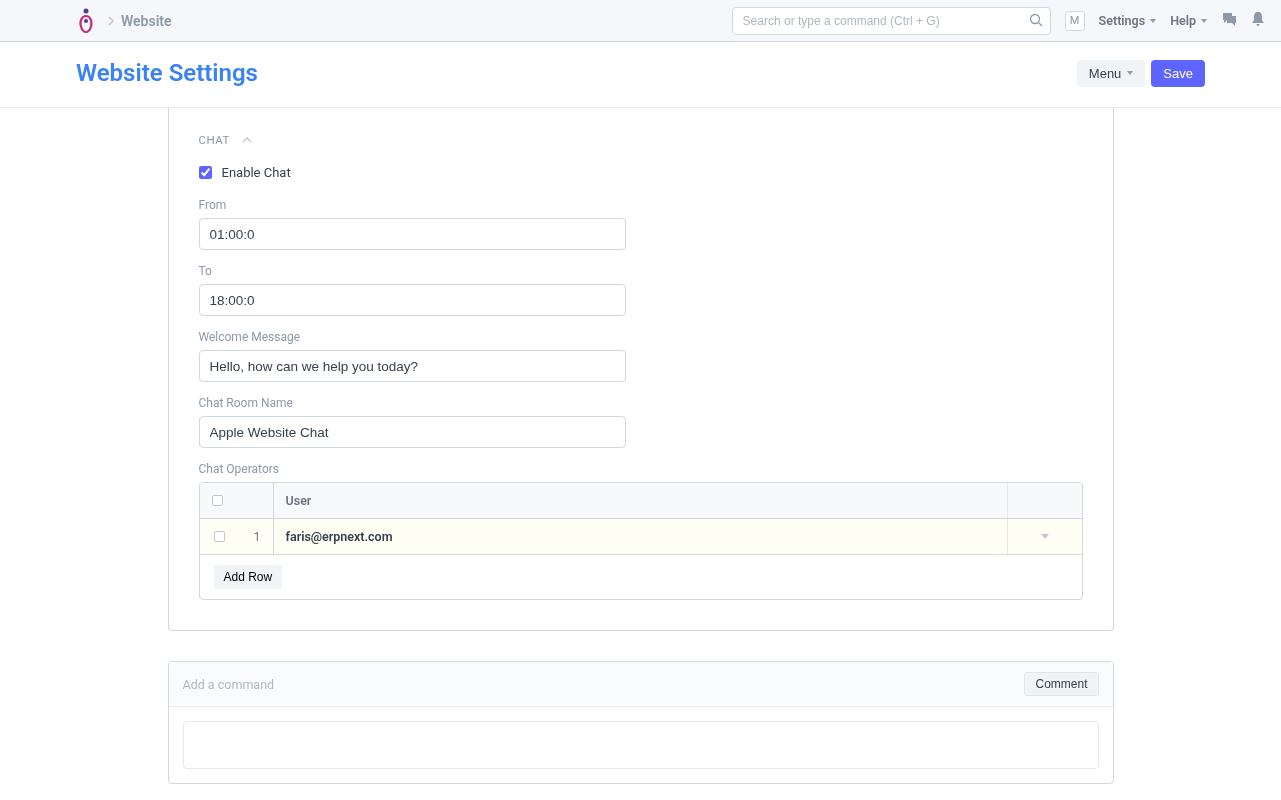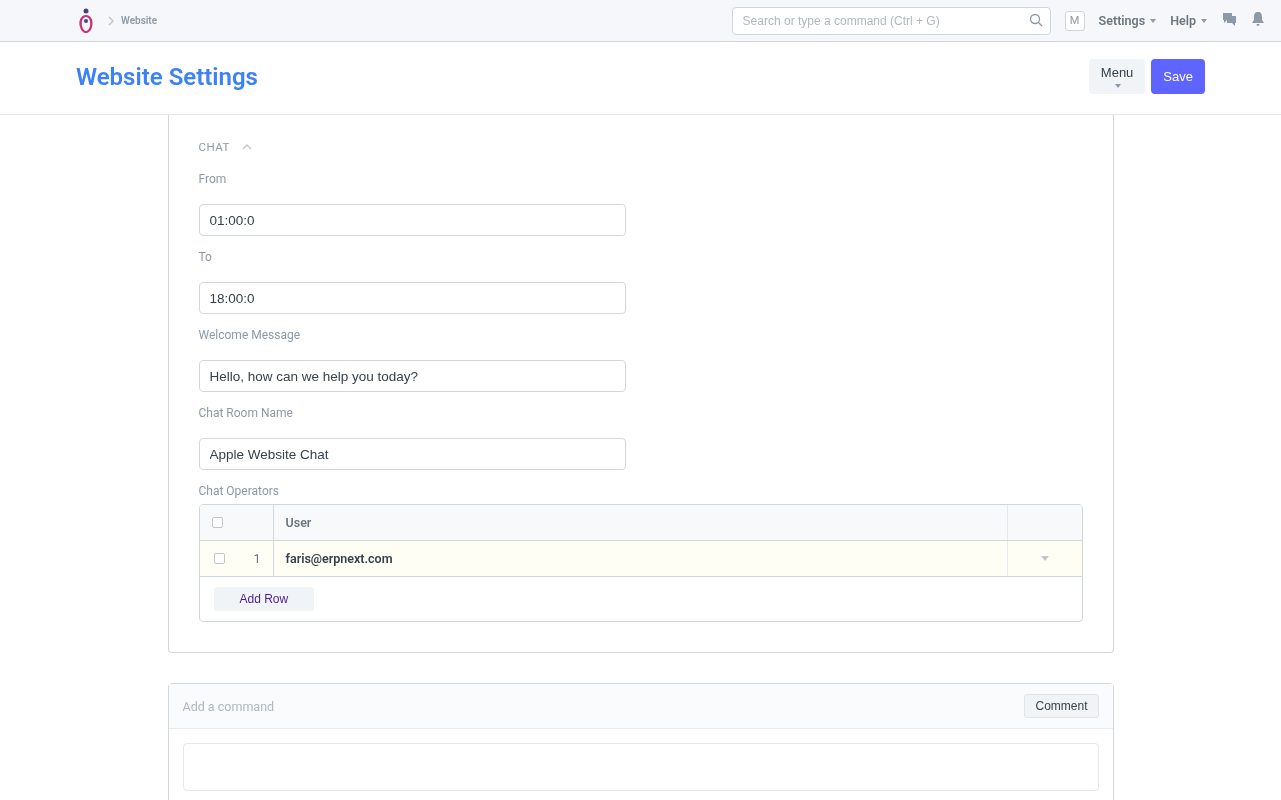--- a/index.html
+++ b/index.html
@@ -37,21 +37,21 @@
       gap: 6px;
       margin-left: 32px;
     }
     .breadcrumb-chevron {
       color: #b8c2cc;
       font-size: 14px;
     }
     .breadcrumb-link {
       color: #8d99a6;
       font-weight: 600;
-      font-size: 10px;
+      font-size: 14px;
       text-decoration: none;
     }
     .navbar-right {
       margin-left: auto;
       display: flex;
       align-items: center;
       gap: 14px;
     }
     .search-wrap {
       position: relative;
@@ -129,21 +129,20 @@
       padding: 6px 12px;
       font-size: 13px;
       cursor: pointer;
       display: inline-flex;
       align-items: center;
       gap: 4px;
     }
     .btn-default {
       background: #f0f4f7;
       color: #36414c;
-      flex-direction: column;
     }
     .btn-primary {
       background: #5e64ff;
       color: #fff;
     }
     
     .main {
       padding: 0 34px;
     }
     .card {
@@ -196,21 +195,20 @@
       margin-bottom: 6px;
     }
     .field-input {
       width: 427px;
       height: 32px;
       border: 1px solid #d1d8dd;
       border-radius: 4px;
       padding: 12px 10px;
       font-size: 13.5px;
       color: #36414c;
-      margin-top: 12px;
     }
     
     .operators-table {
       border: 1px solid #d1d8dd;
       border-radius: 4px;
       overflow: hidden;
       margin-top: 6px;
     }
     .table-head, .table-row {
       display: flex;
@@ -244,23 +242,23 @@
       padding: 10px 12px;
       border-right: 1px solid #d1d8dd;
     }
     .table-footer {
       padding: 10px 14px;
     }
     .btn-add-row {
       background: #f0f4f7;
       border: none;
       border-radius: 3px;
-      padding: 5px 26px;
+      padding: 5px 10px;
       font-size: 12px;
-      color: #4c1d95;
+      color: #000000;
       cursor: pointer;
     }
     .row-menu-caret {
       width: 0; height: 0;
       border-left: 4px solid transparent;
       border-right: 4px solid transparent;
       border-top: 5px solid #c0c6cc;
     }
     .tbl-checkbox {
       width: 11px;
@@ -374,20 +372,24 @@
 
     <div class="section-head">
       <span class="section-title">CHAT</span>
       <span class="chevron-up">
         <svg width="10" height="7" viewBox="0 0 10 7">
             <path d="M1 5 L5 1 L9 5" stroke="#c0c6cc" stroke-width="1.3" fill="none"></path>
           </svg>
       </span>
     </div>
 
+    <div class="checkbox-row">
+      <input type="checkbox" checked="" style="">
+      <span class="checkbox-label">Enable Chat</span>
+    </div>
 
     <div class="field">
       <label class="field-label">From</label>
       <input class="field-input" value="01:00:0" style="">
     </div>
 
     <div class="field">
       <label class="field-label">To</label>
       <input class="field-input" value="18:00:0" style="">
     </div>

